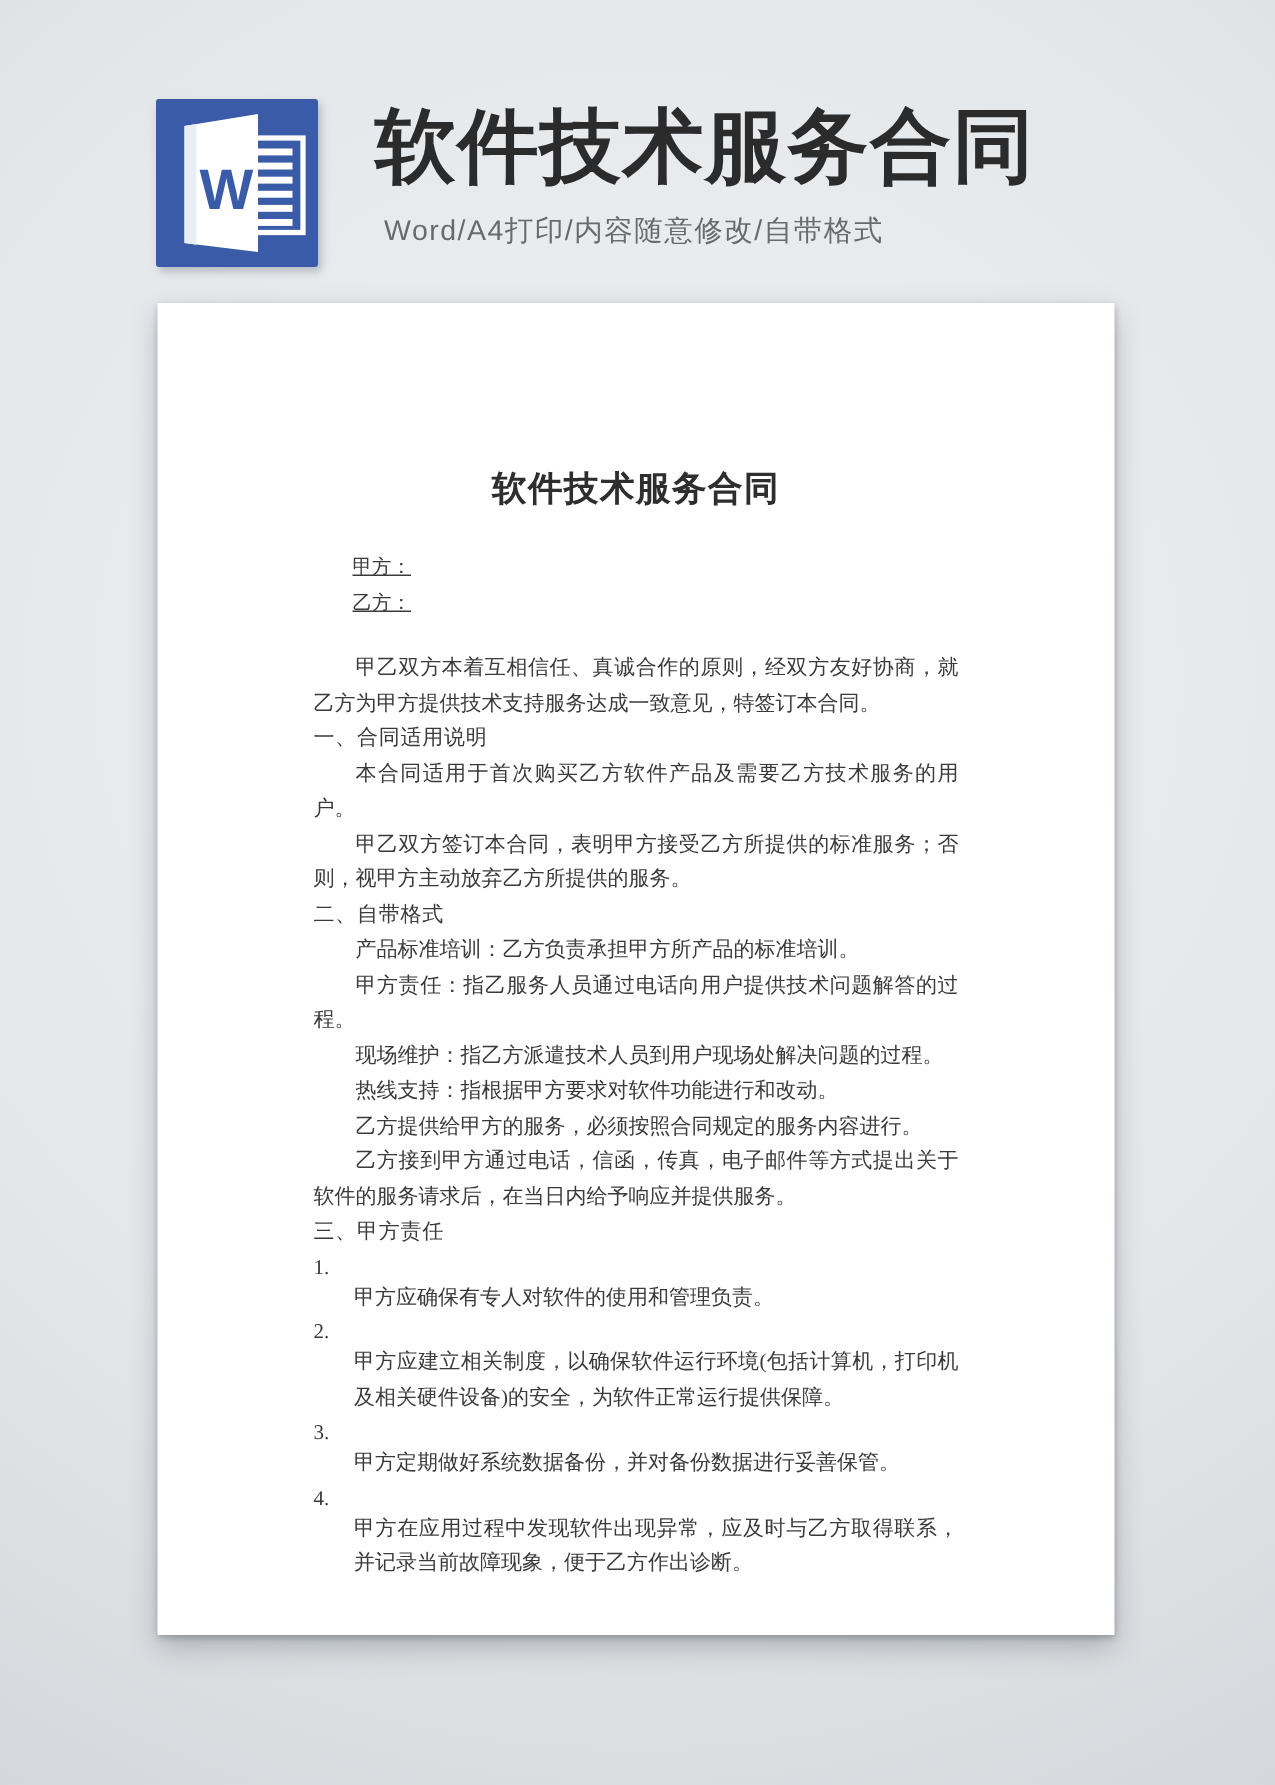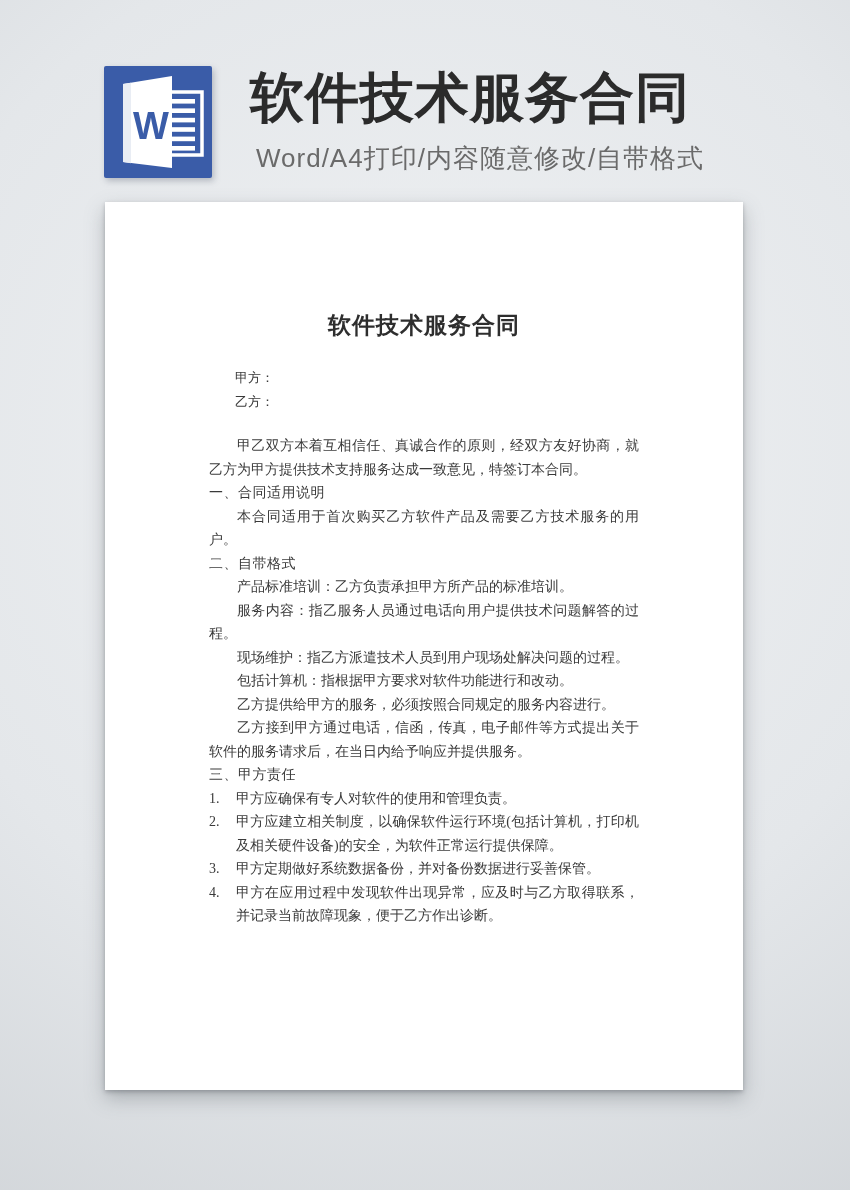--- a/index.html
+++ b/index.html
@@ -18,47 +18,47 @@
     position:absolute; left:104px; top:66px; width:108px; height:112px;
     filter: drop-shadow(2px 3px 3px rgba(60,70,90,.30));
   }
   .banner-title {
     position:absolute; left:250px; top:62px; width:470px;
     font-size:54px; font-weight:bold; letter-spacing:1px;
     color:#2b2b2b; white-space:nowrap;
   }
   .banner-subtitle {
     position:absolute; left:256px; top:141px;
-    font-size:26px; letter-spacing:1px; color:#6a6a6a; white-space:nowrap;
+    font-size:19px; letter-spacing:1px; color:#6a6a6a; white-space:nowrap;
   }
 
   
   .page {
     position:absolute; left:105px; top:202px; width:638px; height:888px;
     background:#ffffff;
     padding:111px 104px 0 104px;
     box-shadow: 0 2px 4px rgba(50,55,60,.28), 0 8px 18px rgba(80,88,95,.35);
     font-family:"Liberation Serif", serif;
     color:#3a3a3a;
   }
   .doc-title {
     font-size:23px; font-weight:bold; text-align:center; color:#2e2e2e;
     line-height:25px; margin-bottom:28px; letter-spacing:1px;
   }
-  .party-lines { margin-bottom:21px; }
+  .party-lines { margin-bottom:21px;text-decoration:underline; }
   .party-line { font-size:13px; line-height:23.5px; text-indent:2em; }
 
   .doc-body { font-size:14px; line-height:23.5px; }
   .blk { text-align:justify; }
   .blk-body { text-indent:2em; }
   .blk-heading { font-weight:normal; letter-spacing:.5px; }
   .blk-sub { }
   .blk-numbered { display:flex; }
   .blk-numbered .num { flex:0 0 27px; }
-  .blk-numbered .ntext { flex:1; text-align:justify; }
+  .blk-numbered .ntext { flex:1; text-align:justify;margin-top:20px; }
 </style>
 </head>
 <body>
 
 <div class="stage">
 
   <div>
     <svg class="banner-icon" viewBox="0 0 108 112" xmlns="http://www.w3.org/2000/svg">
       <rect x="0" y="0" width="108" height="112" rx="2" fill="#3a5ca8"></rect>
 
@@ -81,25 +81,26 @@
   <div class="page">
     <div class="doc-title">软件技术服务合同</div>
     <div class="party-lines">
       <div class="party-line">甲方：</div>
       <div class="party-line">乙方：</div>
     </div>
     <div class="doc-body">
         <div class="blk blk-body">甲乙双方本着互相信任、真诚合作的原则，经双方友好协商，就乙方为甲方提供技术支持服务达成一致意见，特签订本合同。</div>
         <div class="blk blk-heading">一、合同适用说明</div>
         <div class="blk blk-body">本合同适用于首次购买乙方软件产品及需要乙方技术服务的用户。</div>
+        <div class="blk blk-body">甲乙双方签订本合同，表明甲方接受乙方所提供的标准服务；否则，视甲方主动放弃乙方所提供的服务。</div>
         <div class="blk blk-heading">二、自带格式</div>
         <div class="blk blk-body">产品标准培训：乙方负责承担甲方所产品的标准培训。</div>
-        <div class="blk blk-body">服务内容：指乙服务人员通过电话向用户提供技术问题解答的过程。</div>
+        <div class="blk blk-body">甲方责任：指乙服务人员通过电话向用户提供技术问题解答的过程。</div>
         <div class="blk blk-body">现场维护：指乙方派遣技术人员到用户现场处解决问题的过程。</div>
-        <div class="blk blk-body">包括计算机：指根据甲方要求对软件功能进行和改动。</div>
+        <div class="blk blk-body">热线支持：指根据甲方要求对软件功能进行和改动。</div>
         <div class="blk blk-body">乙方提供给甲方的服务，必须按照合同规定的服务内容进行。</div>
         <div class="blk blk-body">乙方接到甲方通过电话，信函，传真，电子邮件等方式提出关于软件的服务请求后，在当日内给予响应并提供服务。</div>
         <div class="blk blk-heading">三、甲方责任</div>
         <div class="blk blk-numbered">
           <span class="num">1.</span>
           <span class="ntext">甲方应确保有专人对软件的使用和管理负责。</span>
         </div>
         <div class="blk blk-numbered">
           <span class="num">2.</span>
           <span class="ntext">甲方应建立相关制度，以确保软件运行环境(包括计算机，打印机及相关硬件设备)的安全，为软件正常运行提供保障。</span>

